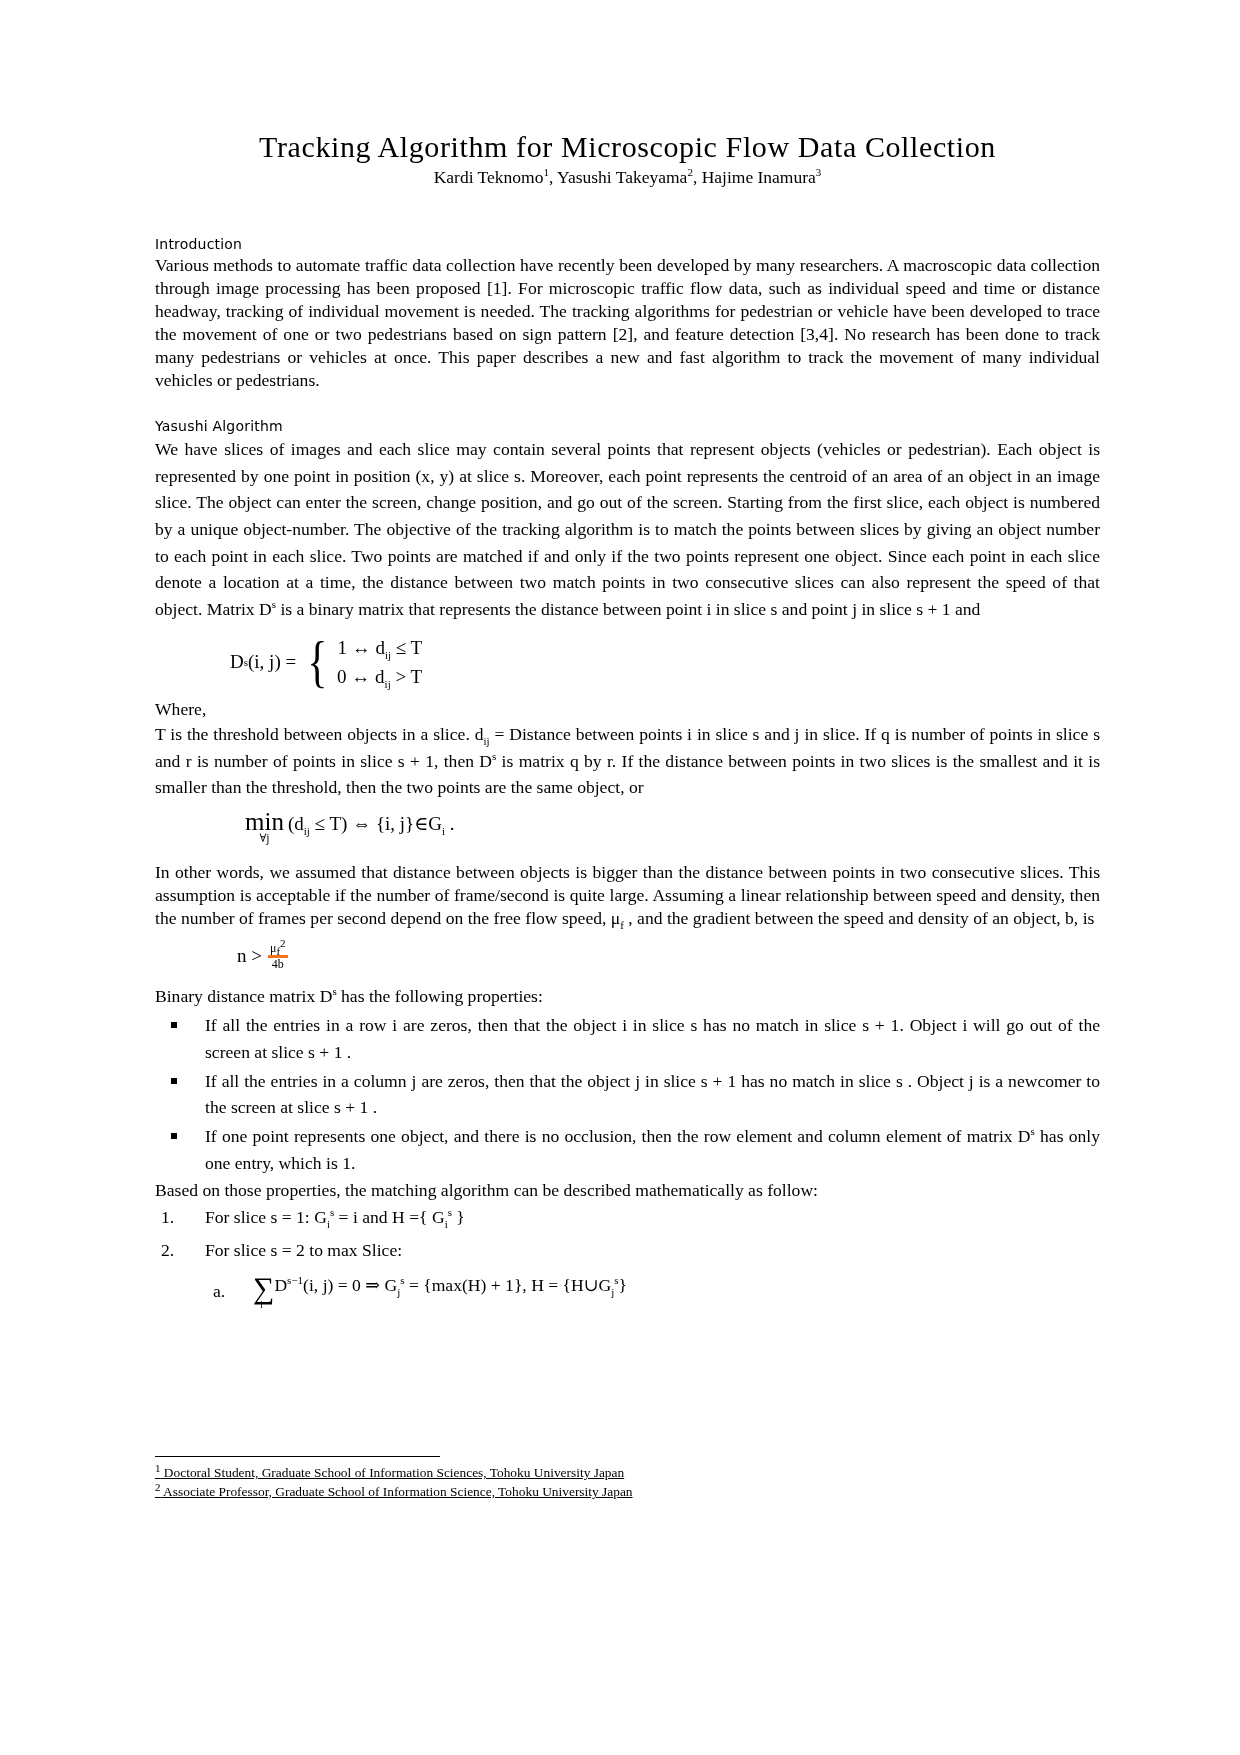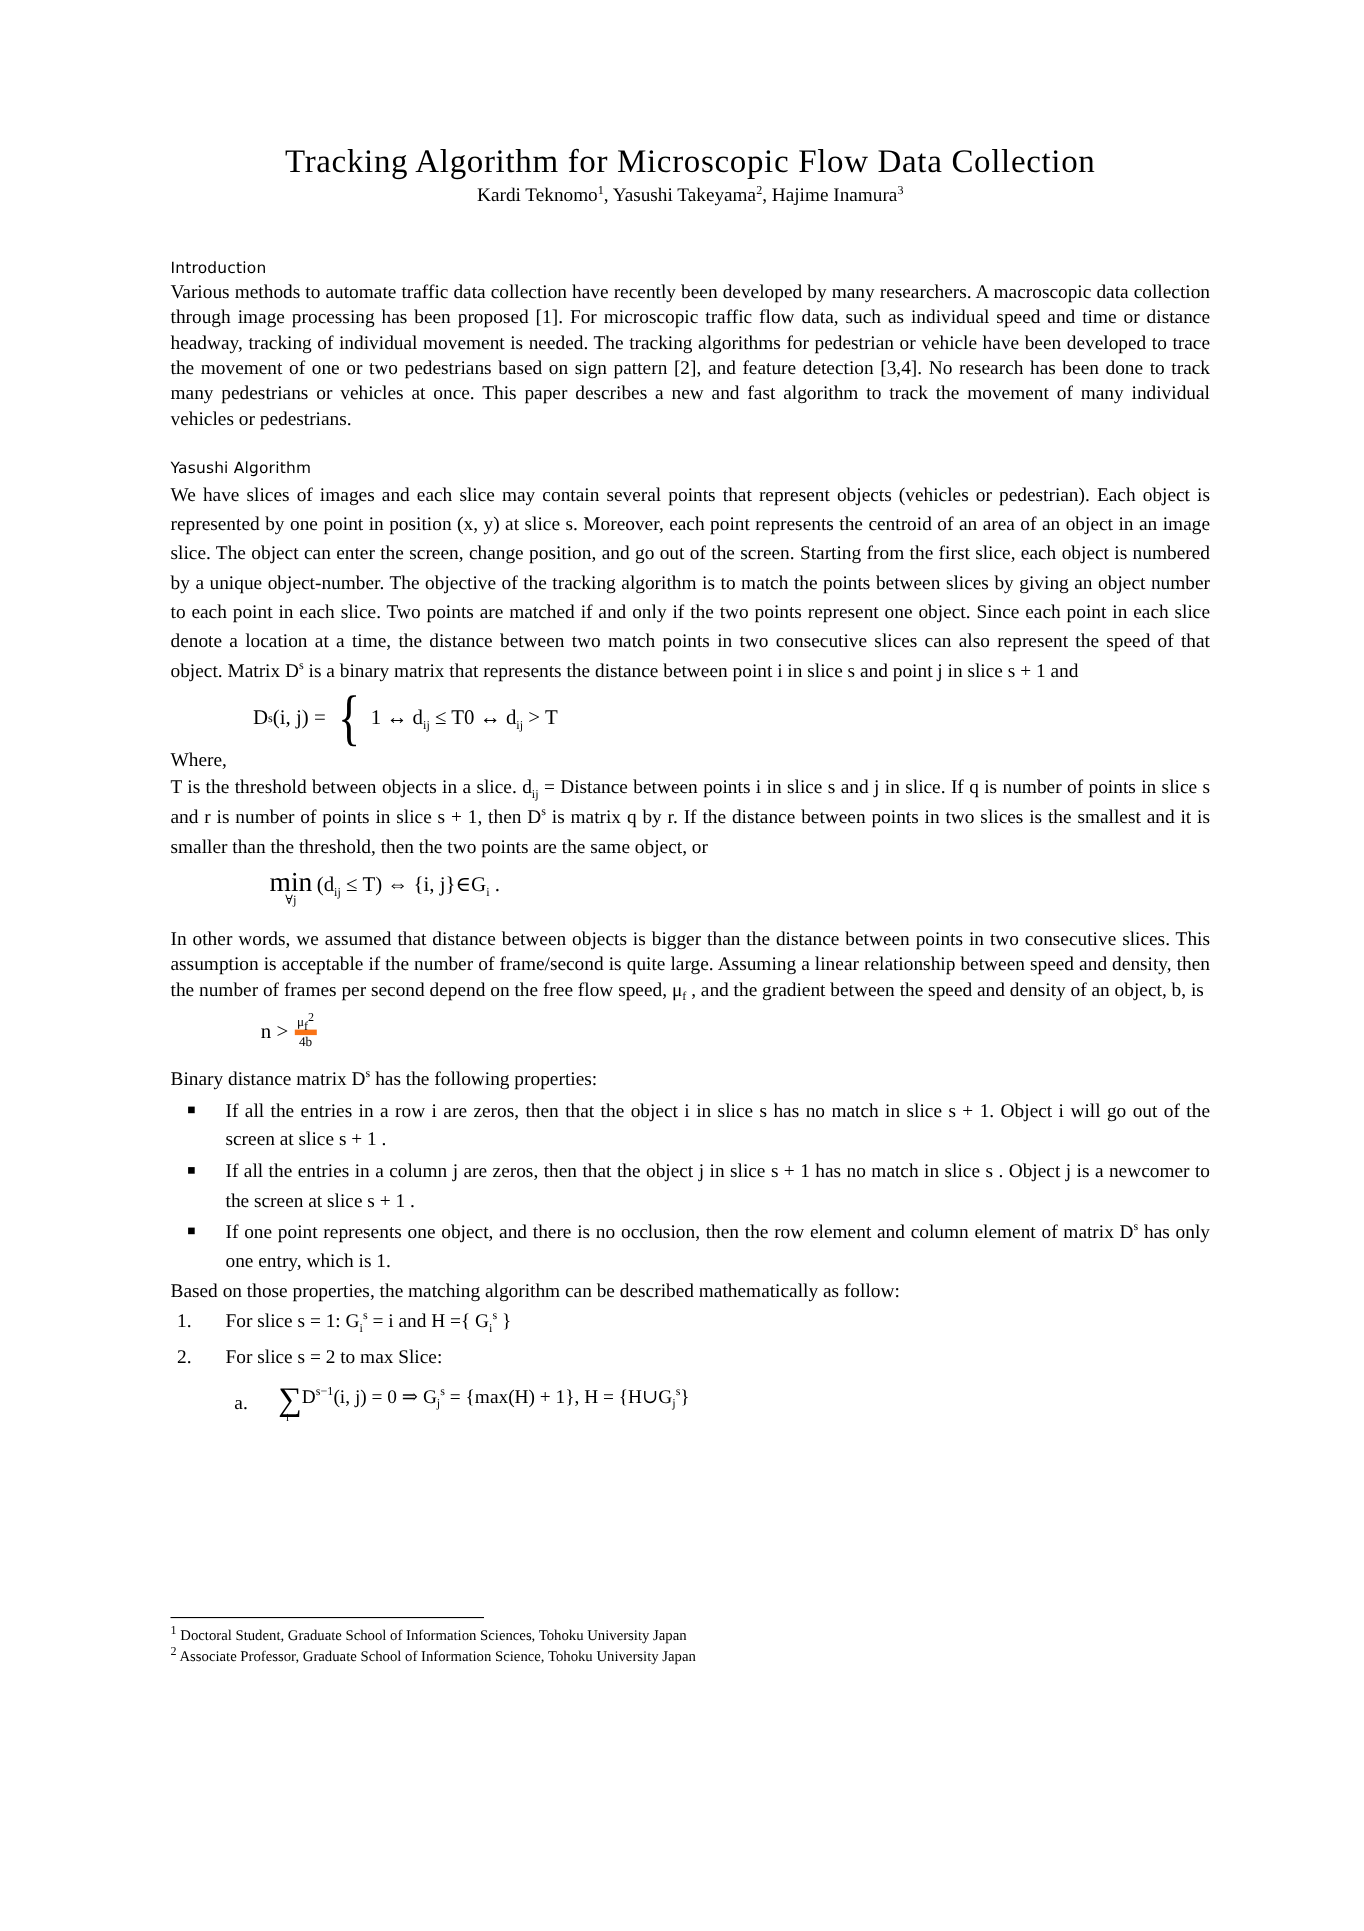--- a/index.html
+++ b/index.html
@@ -89,23 +89,25 @@
   .brace {
     font-size: 56px;
     line-height: 0.72;
     font-family: "Liberation Serif", "DejaVu Serif", serif;
     margin: 0 6px 0 8px;
     transform: scaleX(0.75);
     display: inline-block;
   }
   .cases {
     display: flex;
+    flex-direction: column;
     justify-content: center;
     font-size: 19px;
     line-height: 1.55;
+    text-align: right;
   }
   
   .eq-min {
     margin: 8px 0 16px 90px;
     font-size: 19px;
     display: flex;
     align-items: baseline;
   }
   .minop {
     display: inline-flex;
@@ -126,21 +128,21 @@
   .frac {
     display: inline-flex;
     flex-direction: column;
     align-items: center;
     vertical-align: middle;
     font-size: 12px;
     line-height: 1.1;
     margin-left: 6px;
   }
   .frac .num {
-    border-bottom: 5px solid #f97316;
+    border-bottom: 3px solid #f97316;
     padding: 0 2px 0px 2px;
   }
   .frac .den {
     padding: 0px 2px 0 2px;
   }
   
   ul.props {
     list-style: none;
     margin: 4px 0 0 0;
     padding: 0;
@@ -204,22 +206,23 @@
   .bigsum .idx {
     position: absolute;
     font-size: 10px;
     bottom: -9px;
     left: 7px;
   }
   
   .footnotes {
     position: absolute;
     left: 155px;
-    bottom: 240px;
+    bottom: 254px;
     width: 700px;
+    text-decoration: underline;
   }
   .fn-rule {
     width: 285px;
     height: 1px;
     background: #000;
     margin-bottom: 6px;
   }
   .fn-line {
     font-size: 13.4px;
     line-height: 1.42;

